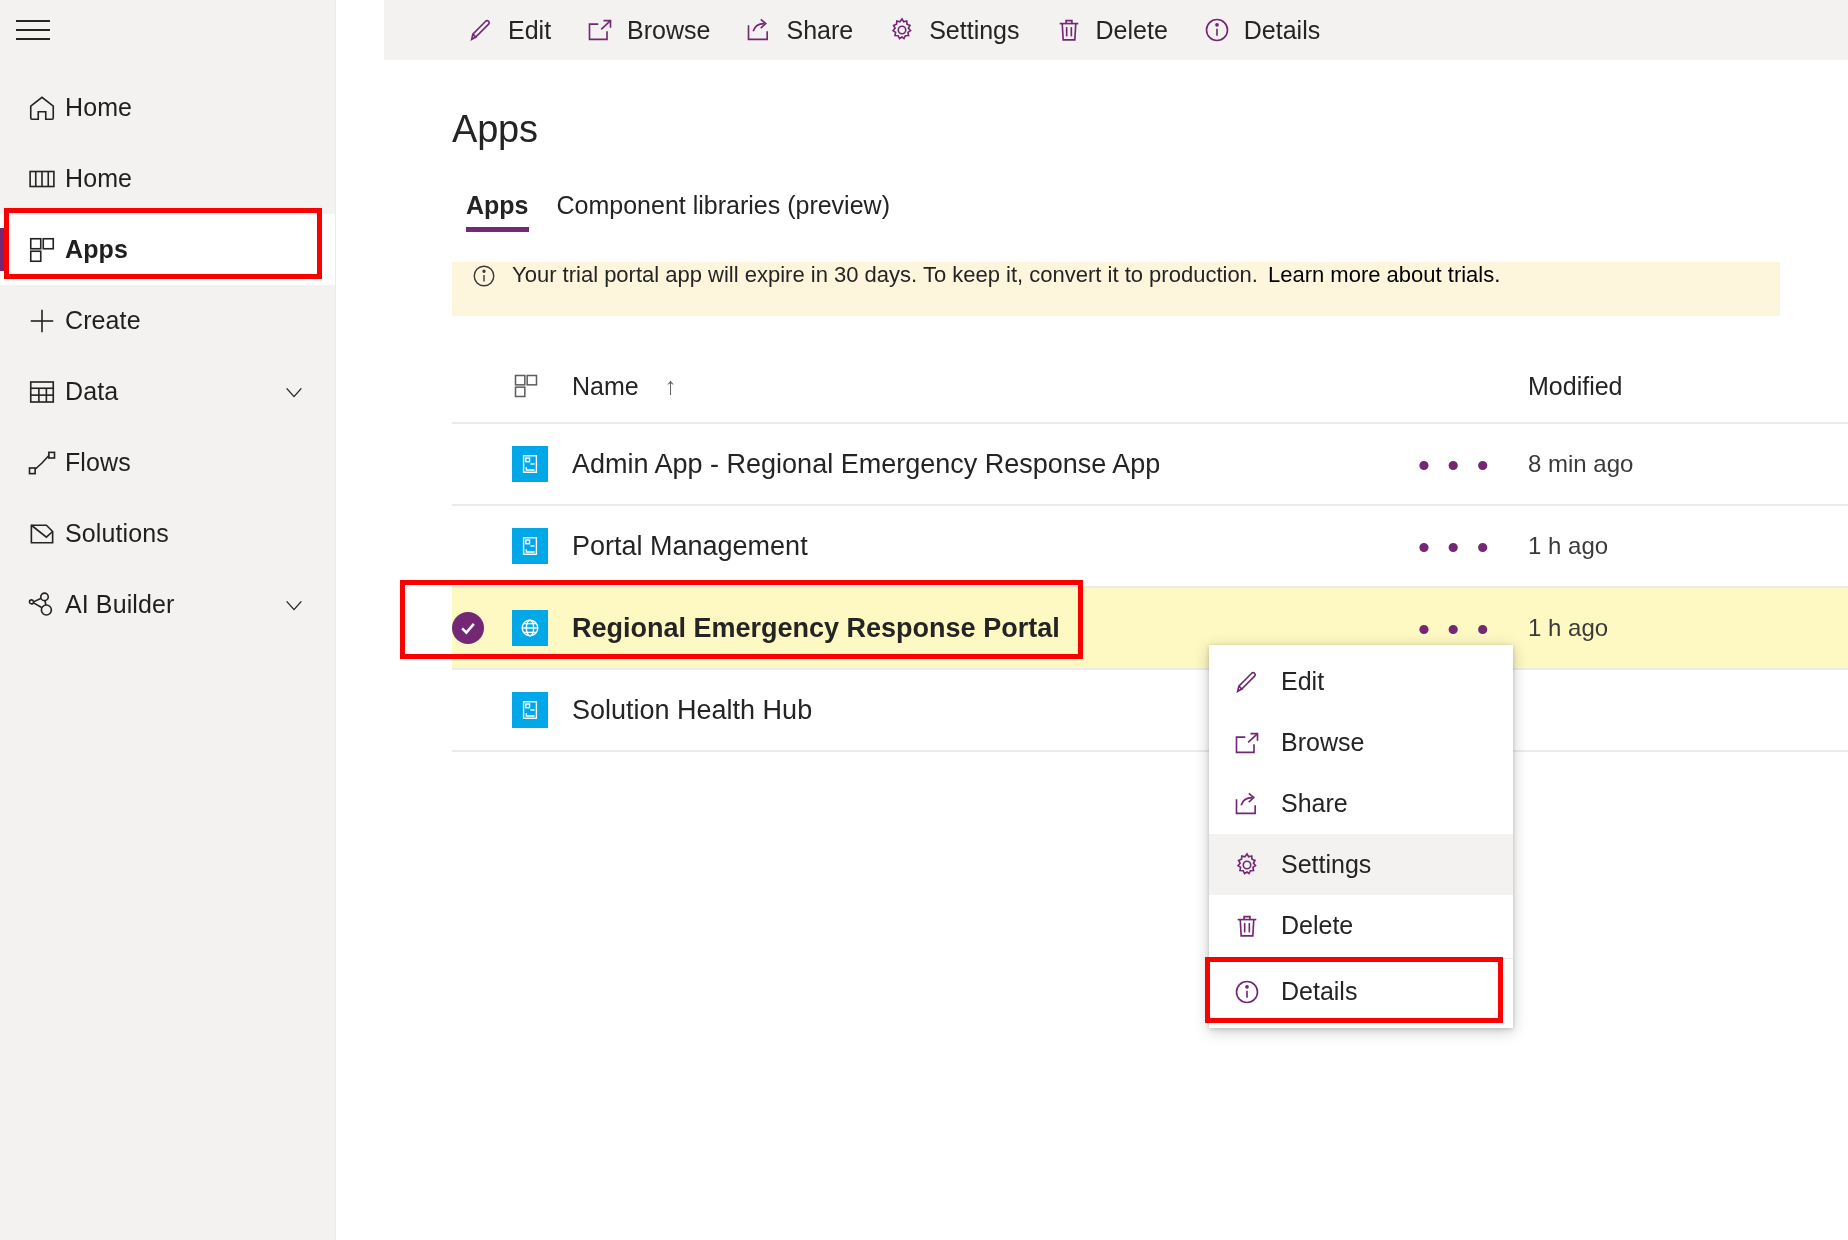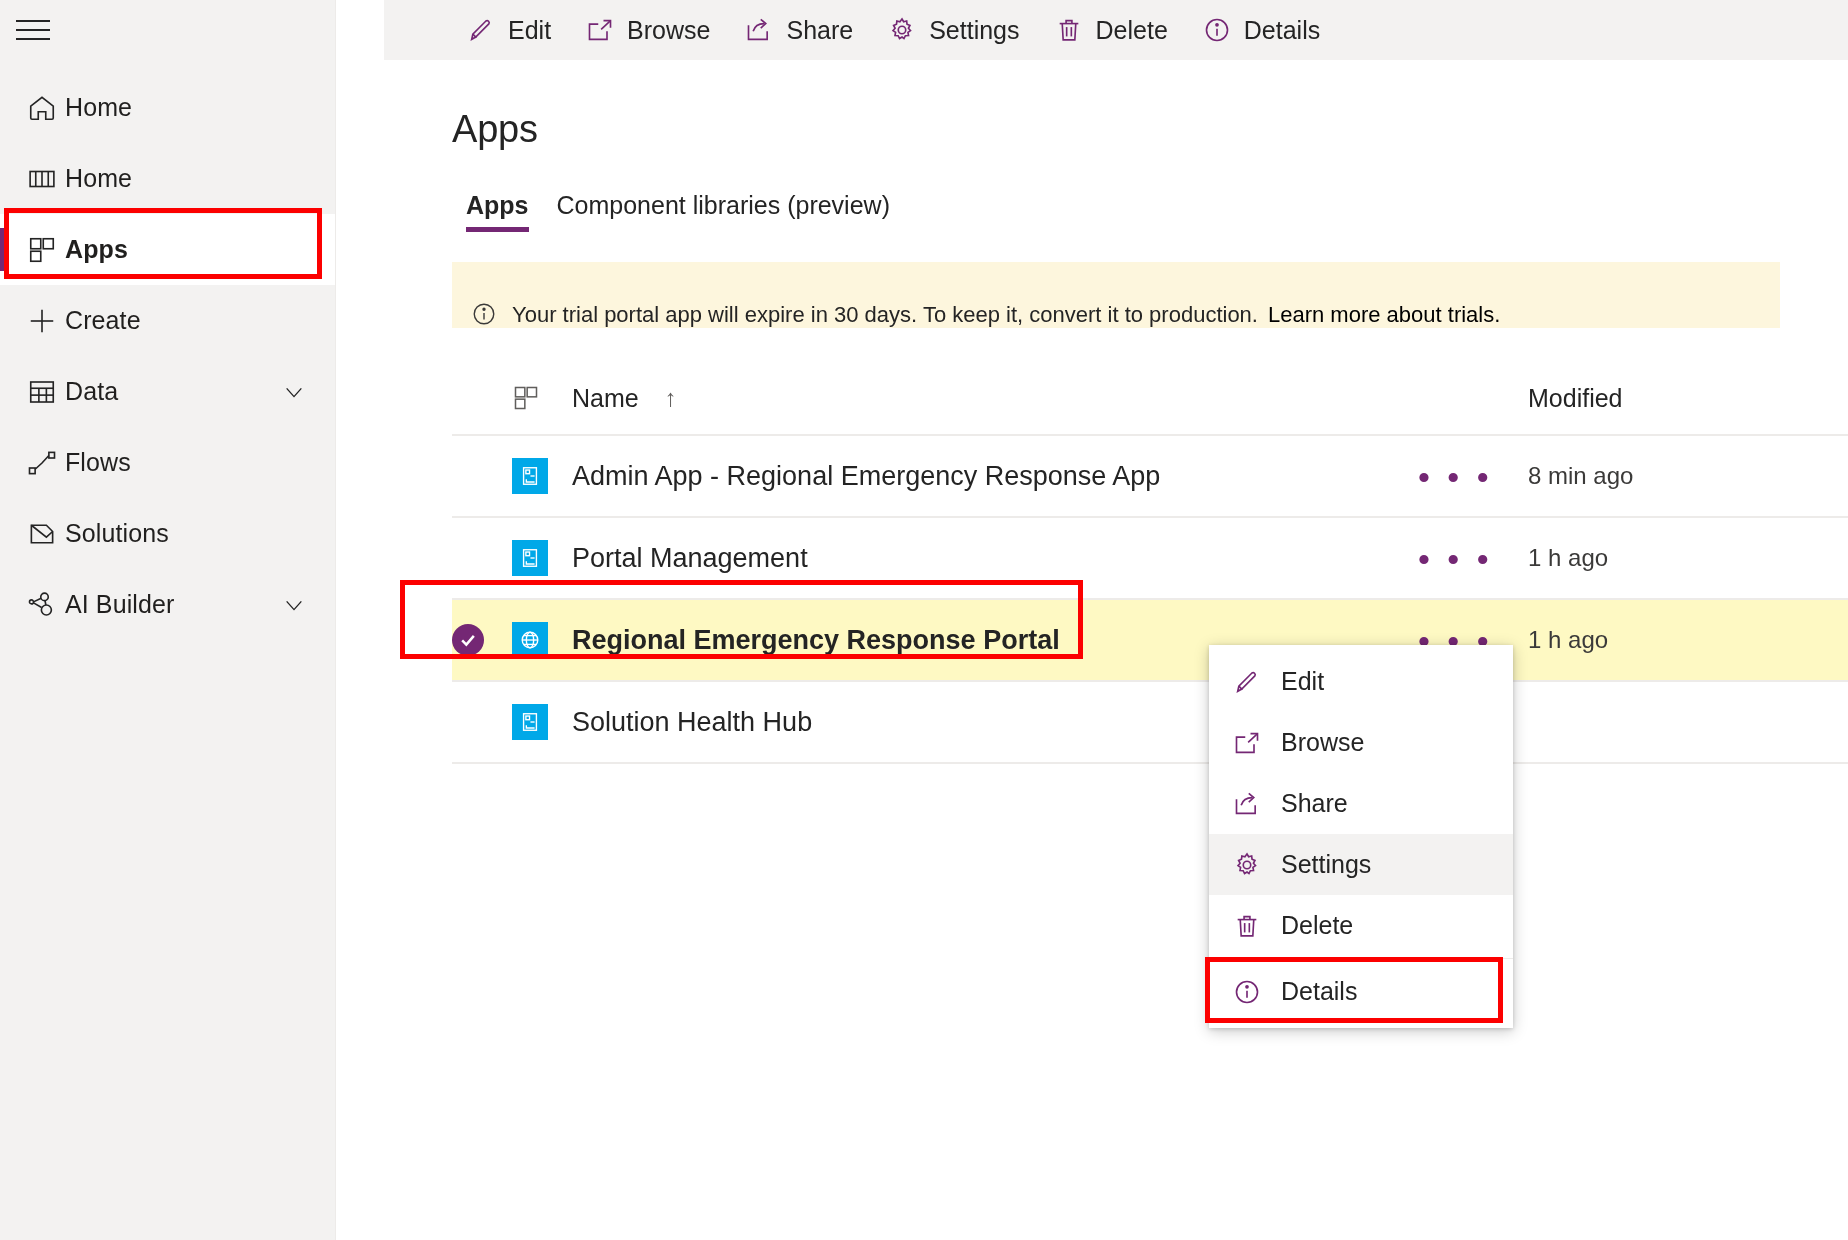--- a/index.html
+++ b/index.html
@@ -181,23 +181,23 @@
     position: absolute;
     left: 14px; right: 14px; bottom: 0;
     height: 5px;
     background: #742774;
   }
 
   
   .banner {
     margin: 30px 68px 0 68px;
     background: #fdf6dd;
-    height: 66px;
-    display: flex;
-    align-items: flex-end;
+    height: 54px;
+    display: flex;
+    align-items: flex-start;
     padding-left: 18px;
     font-size: 22px;
     color: #242424;
   }
   .banner-ico {
     width: 28px;
     height: 28px;
     flex: 0 0 28px;
     display: flex;
     align-items: center;

